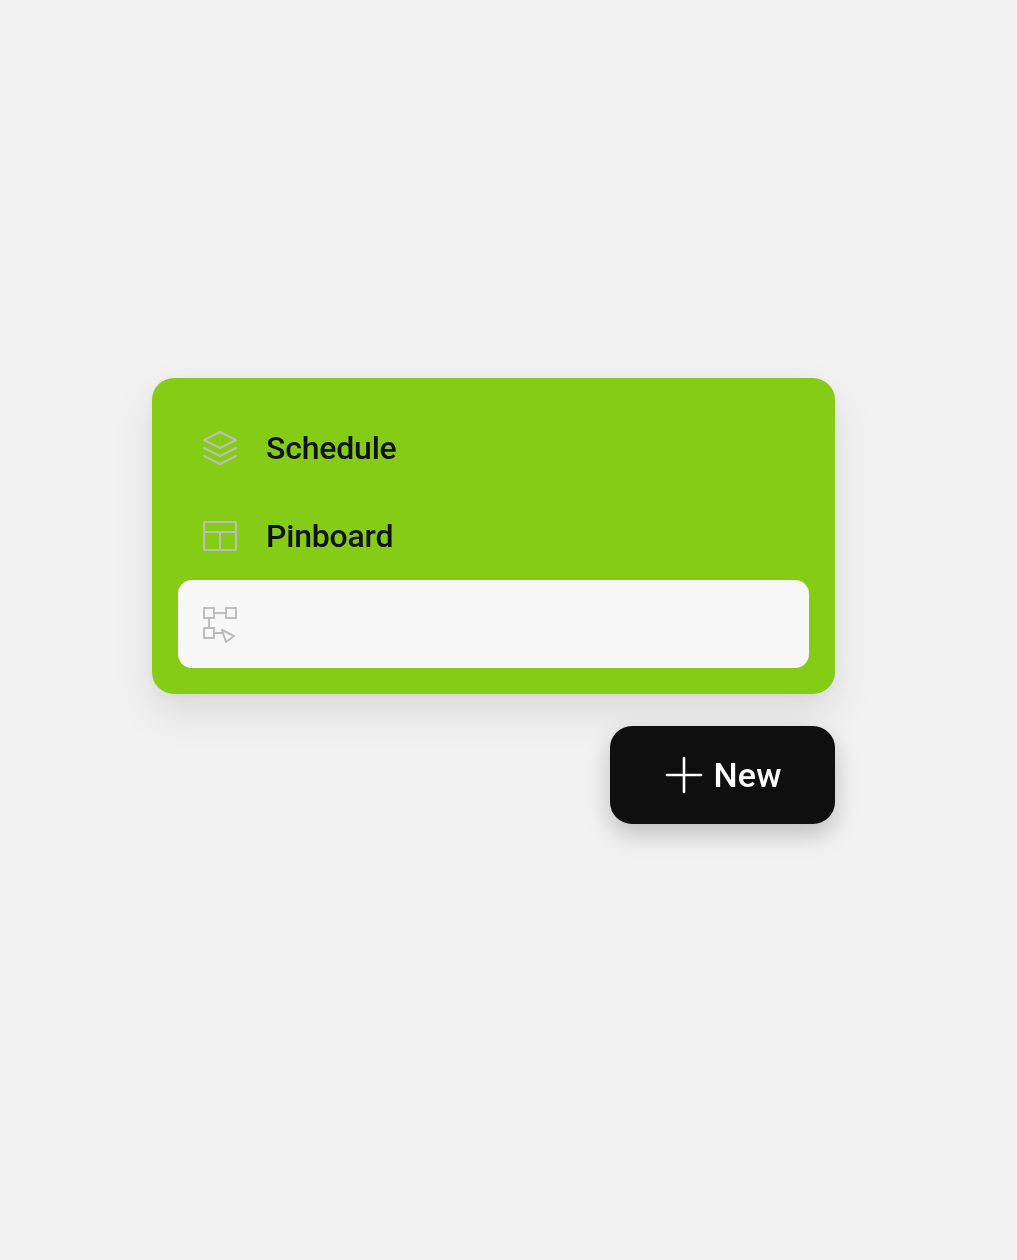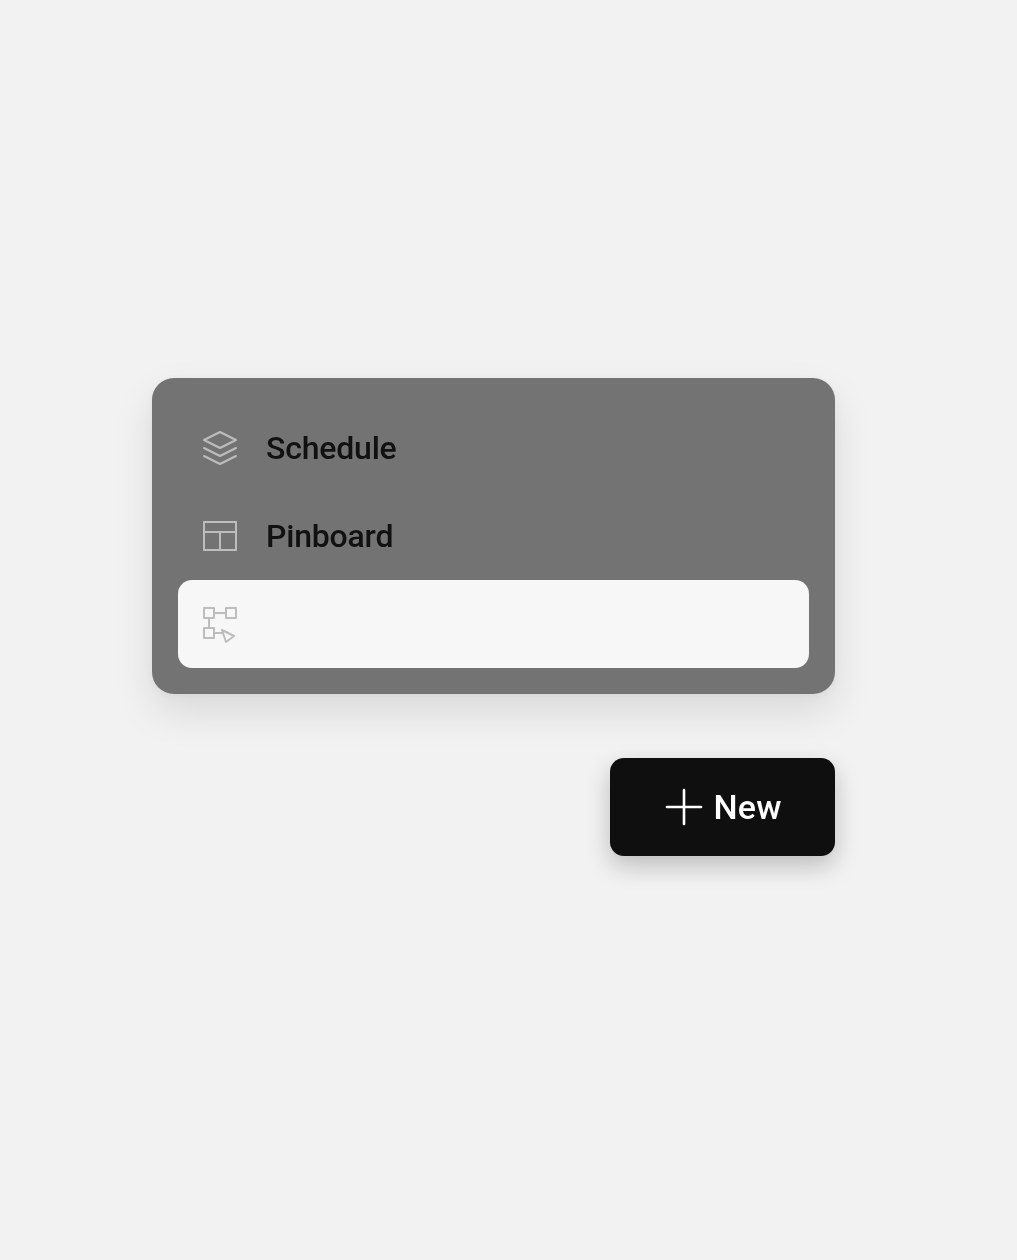--- a/index.html
+++ b/index.html
@@ -8,21 +8,21 @@
       background: #f2f2f2;
       font-family: -apple-system, BlinkMacSystemFont, "Segoe UI", Roboto, Helvetica, Arial, sans-serif;
       position: relative;
       -webkit-font-smoothing: antialiased;
     }
     .menu {
       position: absolute;
       left: 152px;
       top: 378px;
       width: 683px;
-      background: #737373;
+      background: #84cc16;
       border-radius: 22px;
       box-shadow: 0 18px 40px rgba(0,0,0,0.10), 0 2px 8px rgba(0,0,0,0.04);
       padding: 26px 26px;
     }
     .menu-item {
       display: flex;
       align-items: center;
       height: 88px;
       padding: 0 22px;
       border-radius: 14px;
@@ -48,28 +48,27 @@
       letter-spacing: -0.2px;
     }
     .new-btn {
       position: absolute;
       left: 610px;
       top: 726px;
       width: 225px;
       height: 98px;
       background: #0f0f0f;
       color: #ffffff;
-      border-radius: 14px;
+      border-radius: 22px;
       display: flex;
       align-items: center;
       justify-content: center;
       gap: 8px;
       cursor: pointer;
       box-shadow: 0 10px 24px rgba(0,0,0,0.22);
-      margin-top: 32px;
     }
     .new-btn .plus {
       width: 42px;
       height: 42px;
       display: flex;
       align-items: center;
       justify-content: center;
     }
     .new-btn .plus svg { display: block; }
     .new-btn .btn-label {

